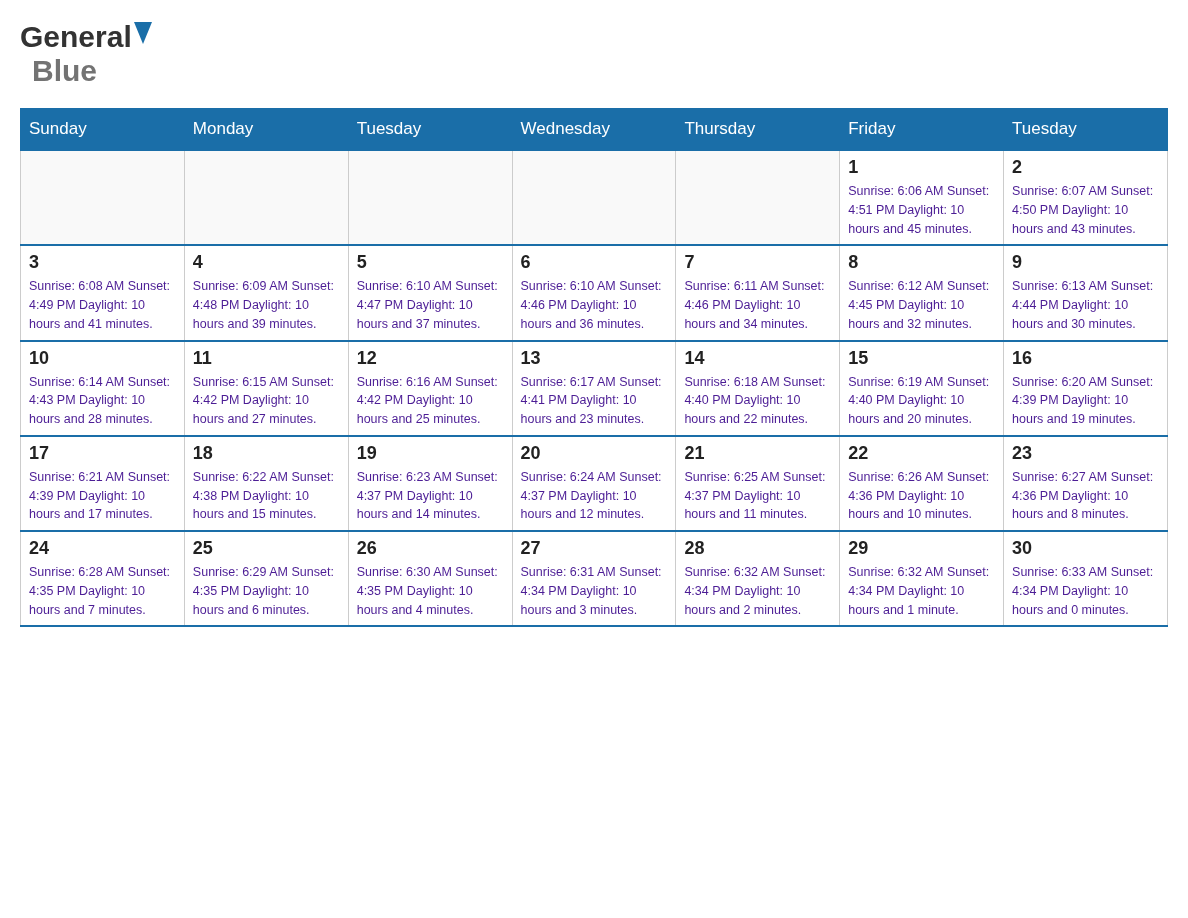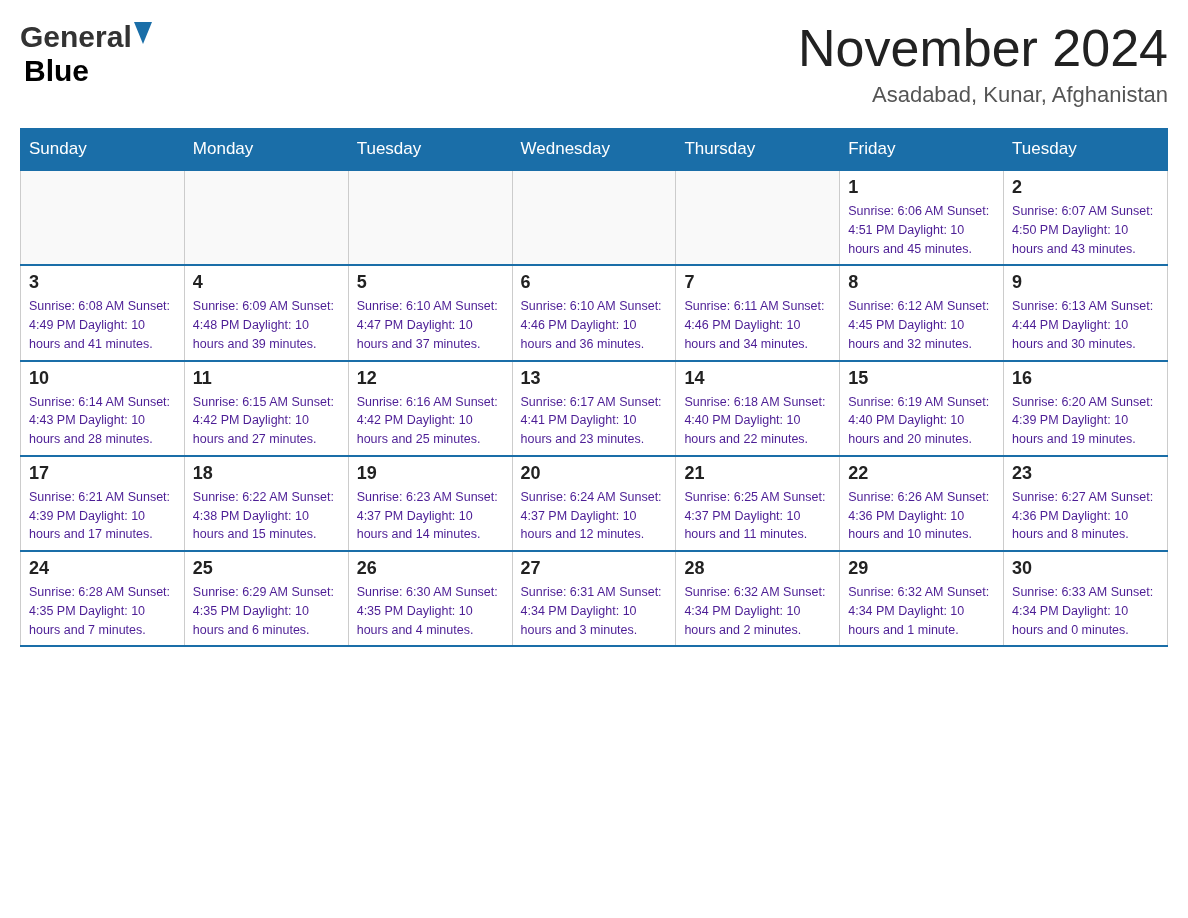--- a/index.html
+++ b/index.html
@@ -84,24 +84,24 @@
       margin-right: 0;
       vertical-align: middle;
       position: relative;
       top: -2px;
     }
     .logo-row1 {
       display: flex;
       align-items: center;
     }
     .logo-row2 {
-      color: #000000;
+      color: #737373;
       font-size: 30px;
       font-weight: bold;
-      margin-left: 4px;
+      margin-left: 12px;
     }
     svg.arrow-svg {
       width: 18px;
       height: 22px;
     }
   </style>
 </head>
 <body>
 
 <div class="header">
@@ -109,24 +109,20 @@
     <div class="logo-row1">
       <span class="logo-general">General</span>
       <span class="logo-arrow">
         <svg class="arrow-svg" viewBox="0 0 18 22" xmlns="http://www.w3.org/2000/svg">
           <polygon points="0,0 18,0 9,22" fill="#1a6ea8"></polygon>
         </svg>
       </span>
     </div>
     <div class="logo-row2">Blue</div>
   </div>
-  <div class="title-block">
-    <div class="main-title">November 2024</div>
-    <div class="subtitle">Asadabad, Kunar, Afghanistan</div>
-  </div>
 </div>
 
 <table class="calendar">
   <thead>
     <tr>
     <th>Sunday</th>
         <th>Monday</th>
         <th>Tuesday</th>
         <th>Wednesday</th>
         <th>Thursday</th>

